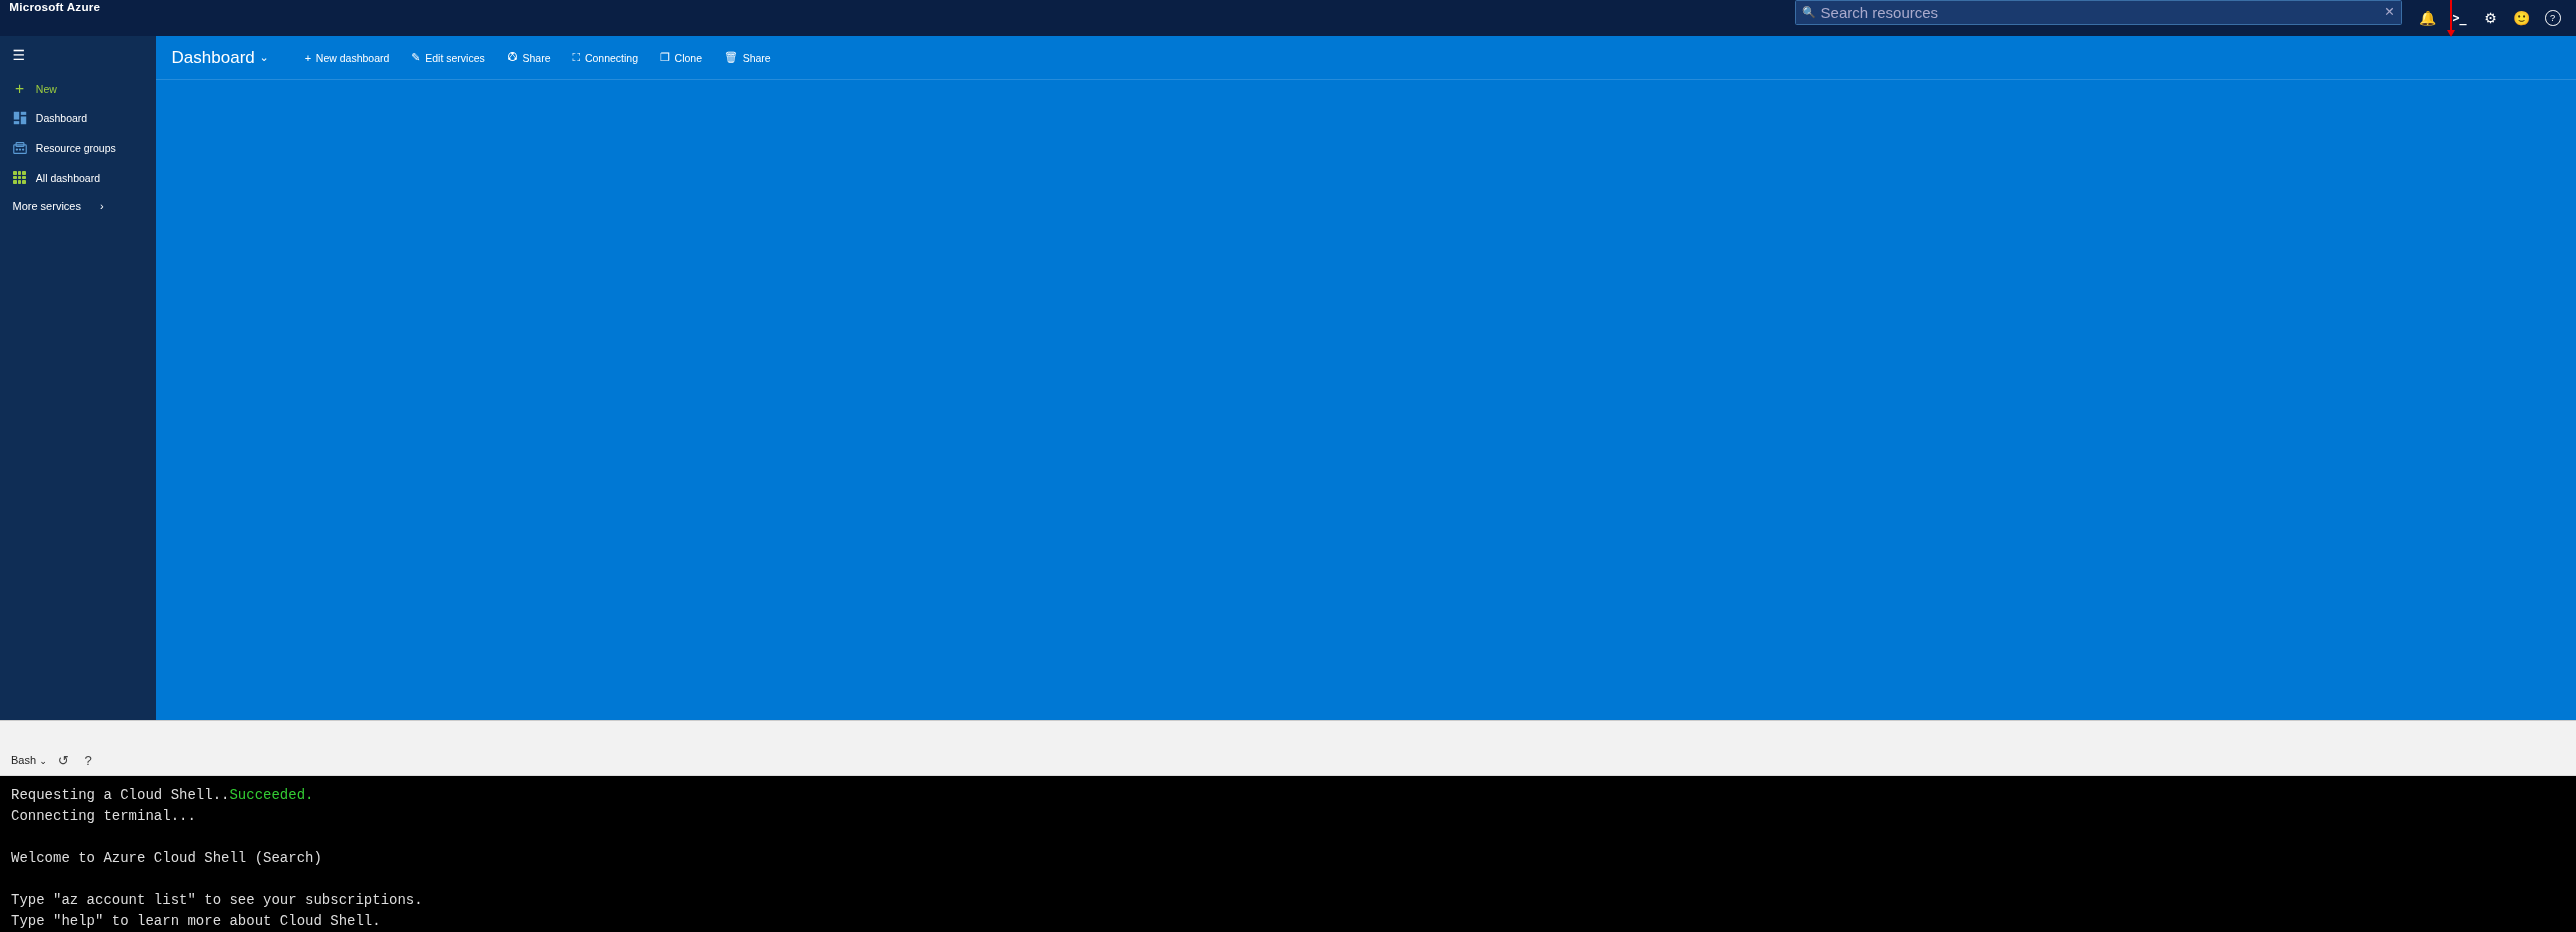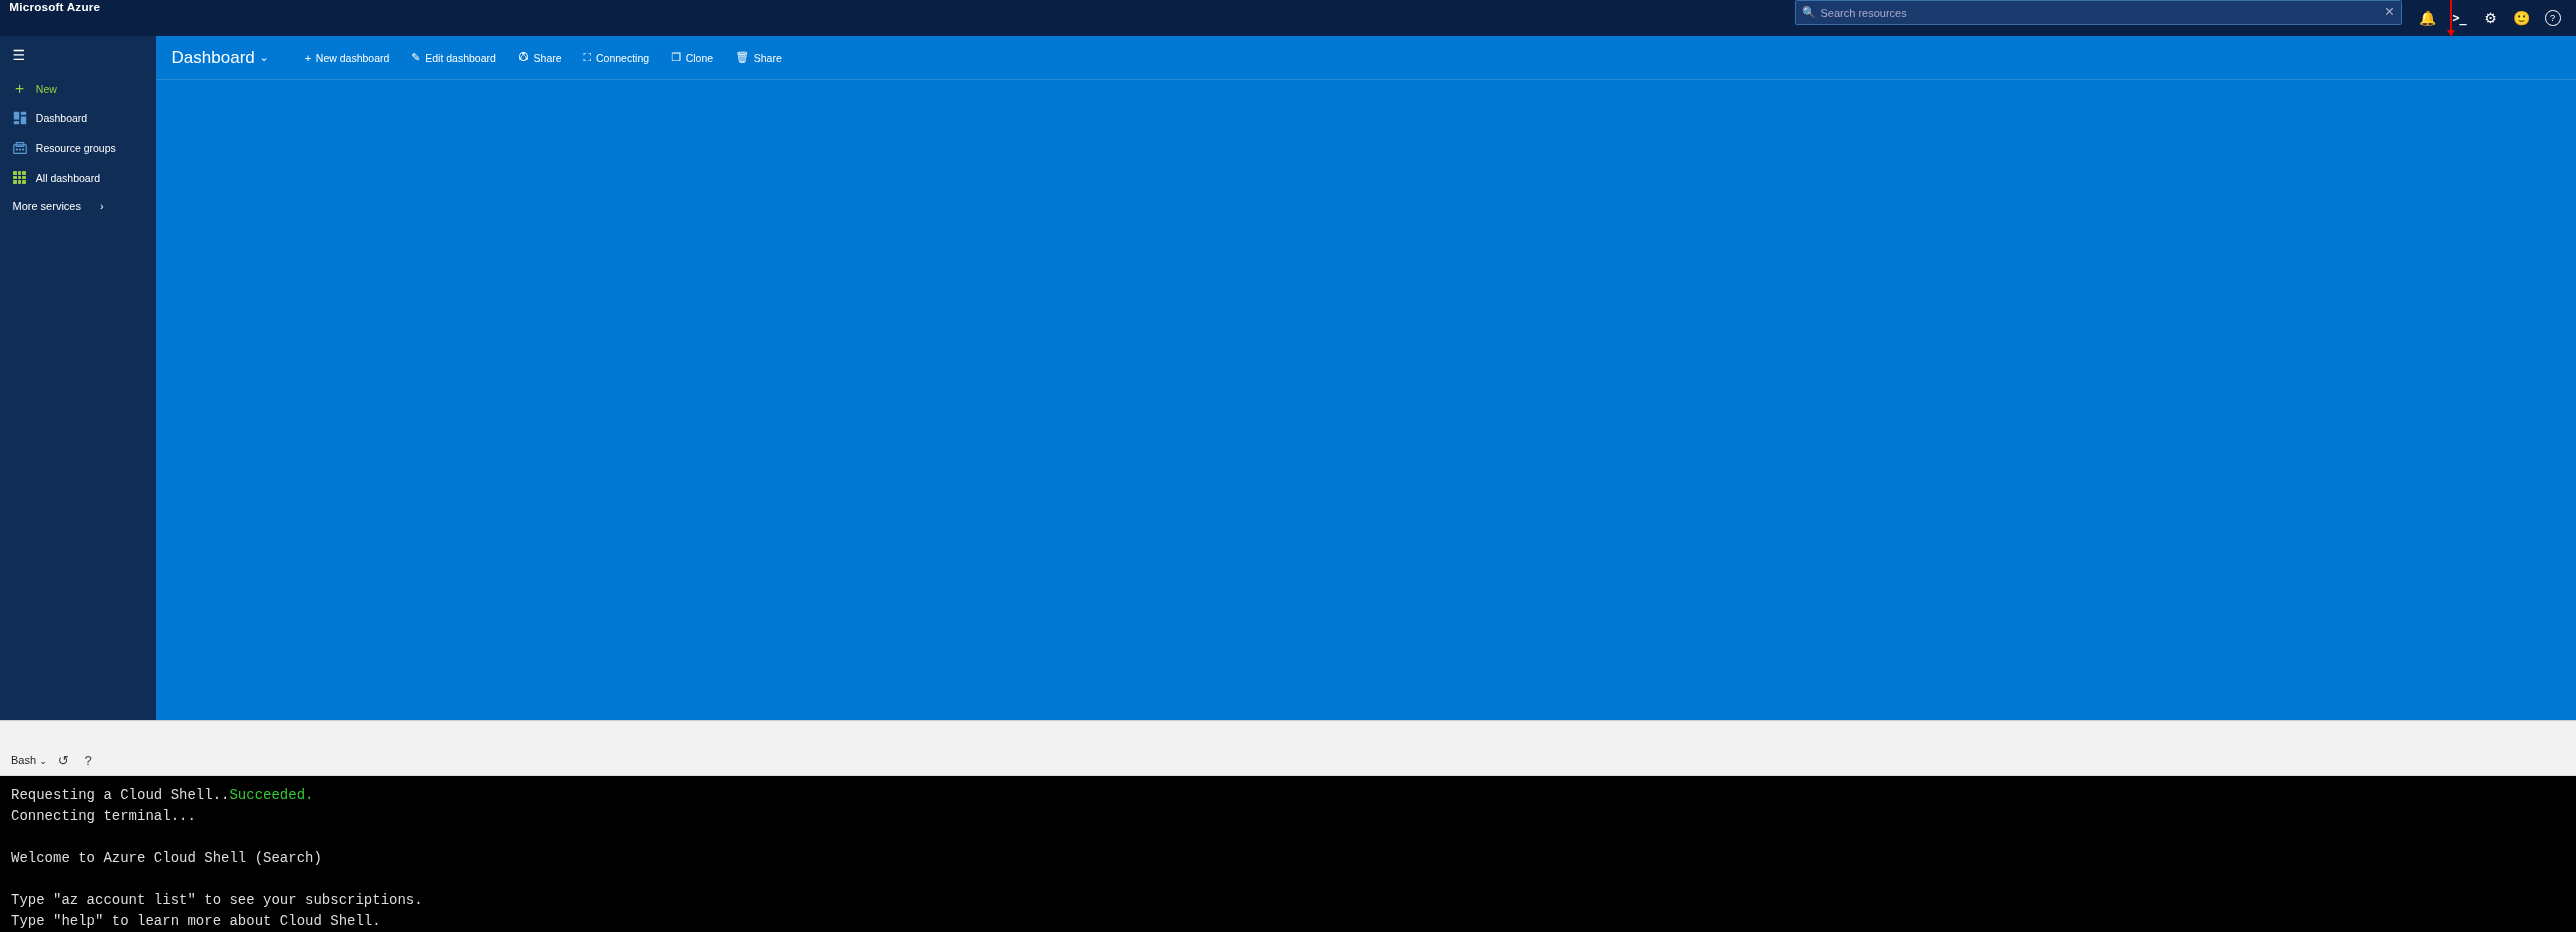--- a/index.html
+++ b/index.html
@@ -34,21 +34,21 @@
       margin-left: auto;
       height: 25px;
       padding: 0 6.2px;
       gap: 4.7px;
     }
     .top-bar-search input {
       background: transparent;
       border: none;
       outline: none;
       color: #ccc;
-      font-size: 11px;
+      font-size: 15px;
       flex: 1;
       font-family: inherit;
     }
     .top-bar-search input::placeholder { color: #aac; }
     .search-icon-svg { color: #aac; font-size: 11px; }
     .search-clear {
       color: #aac;
       cursor: pointer;
       font-size: 12.5px;
       line-height: 1;
@@ -400,21 +400,21 @@
           <span class="dashboard-title">Dashboard</span>
           <span class="dashboard-chevron">⌄</span>
         </div>
         <div class="dashboard-actions">
           <button class="dash-action-btn">
             <span class="dash-action-icon">+</span>
             <span>New dashboard</span>
           </button>
           <button class="dash-action-btn">
             <span class="dash-action-icon">✎</span>
-            <span>Edit dashboard</span>
+            <span>Edit services</span>
           </button>
           <button class="dash-action-btn">
             <span class="dash-action-icon">
               <svg width="11" height="11" viewBox="0 0 14 14" fill="white" xmlns="http://www.w3.org/2000/svg">
                   <circle cx="7" cy="7" r="5" fill="none" stroke="white" stroke-width="1.3"></circle>
                   <circle cx="7" cy="3" r="1.5" fill="white"></circle>
                   <circle cx="11" cy="10" r="1.5" fill="white"></circle>
                   <circle cx="3" cy="10" r="1.5" fill="white"></circle>
                   <line x1="7" y1="4" x2="11" y2="9" stroke="white" stroke-width="1"></line>
                   <line x1="7" y1="4" x2="3" y2="9" stroke="white" stroke-width="1"></line>

